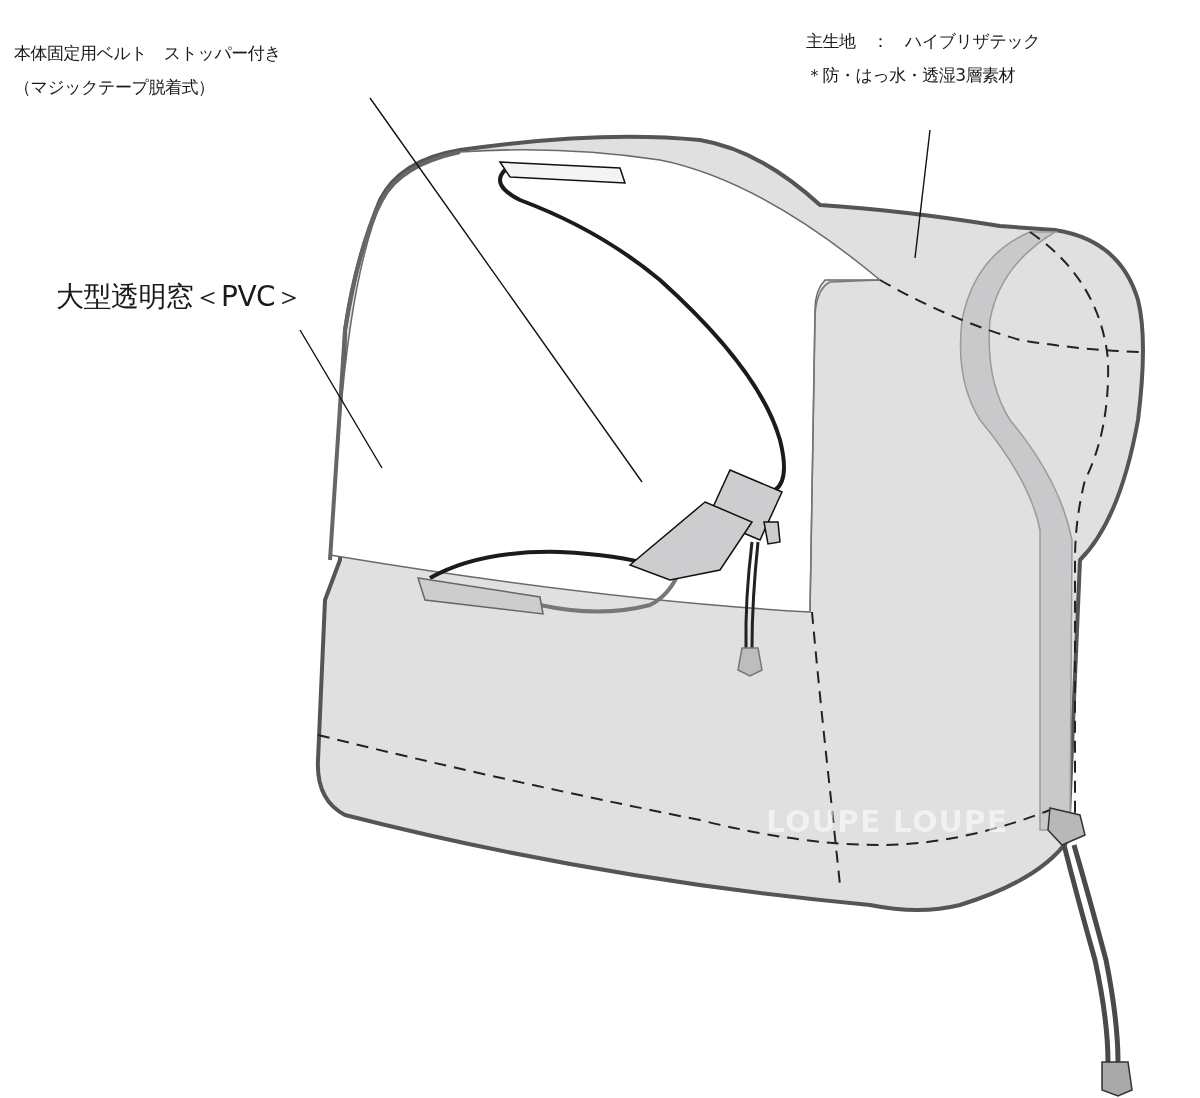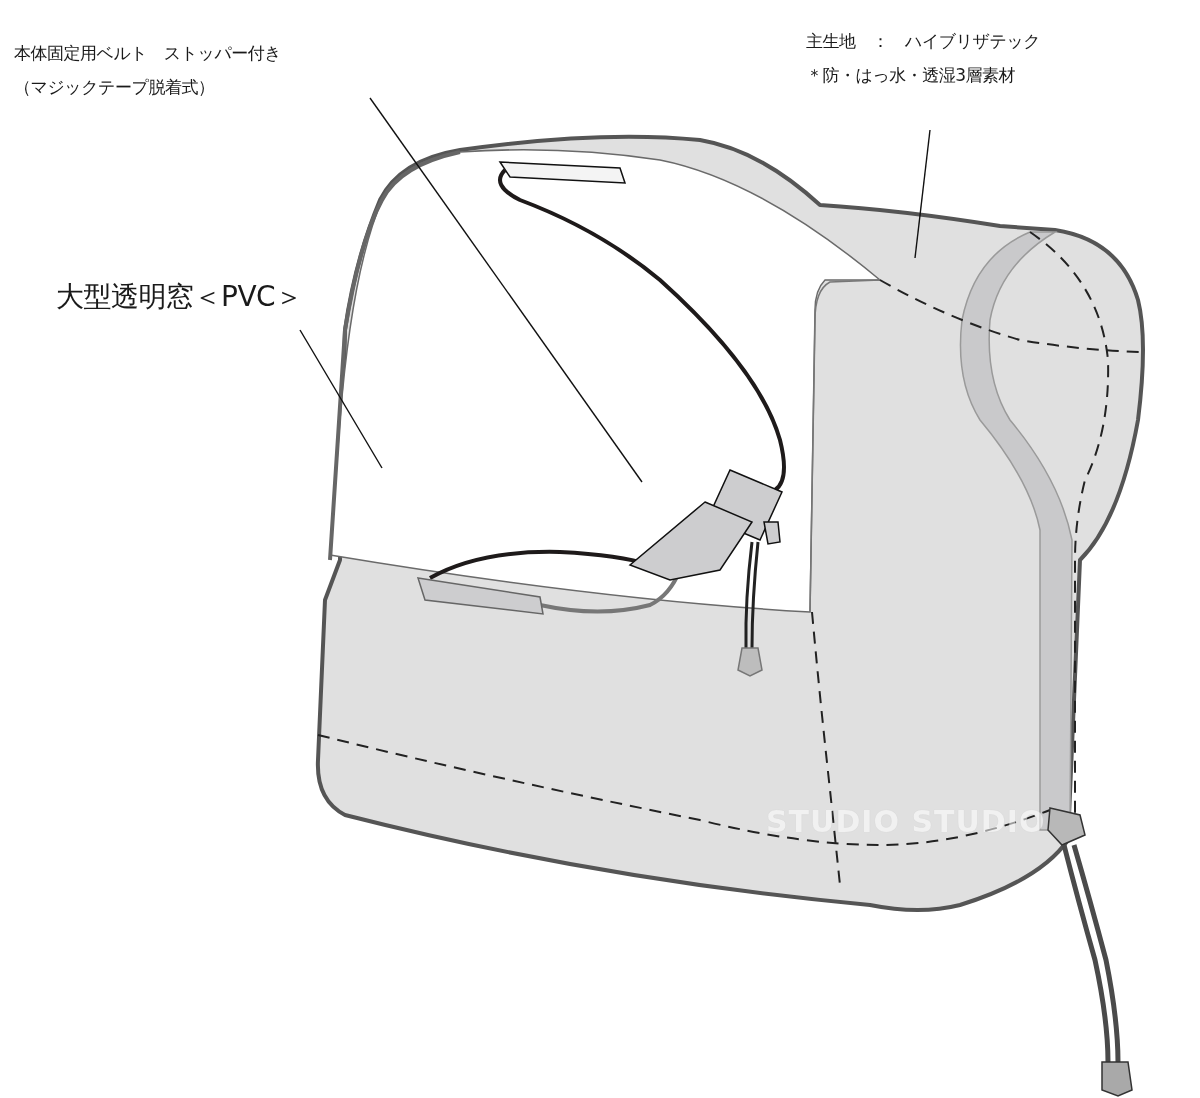--- a/index.html
+++ b/index.html
@@ -64,14 +64,14 @@
   </svg>
 
   <div class="label" id="label-belt"><span>本体固定用ベルト　ストッパー付き</span>
 <span>（マジックテープ脱着式）</span></div>
 
   <div class="label" id="label-fabric"><span>主生地　：　ハイブリザテック</span>
 <span>＊防・はっ水・透湿3層素材</span></div>
 
   <div class="label" id="label-window"><span>大型透明窓＜PVC＞</span></div>
 
-  <div class="watermark">STUDIO STUDIO</div>
+  <div class="watermark">LOUPE LOUPE</div>
 </div>
 
 </body></html>

